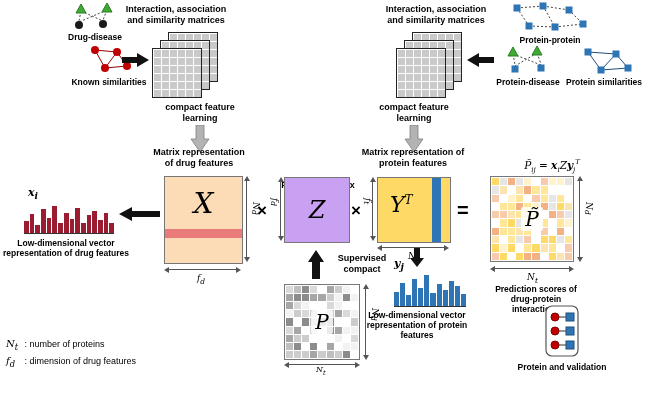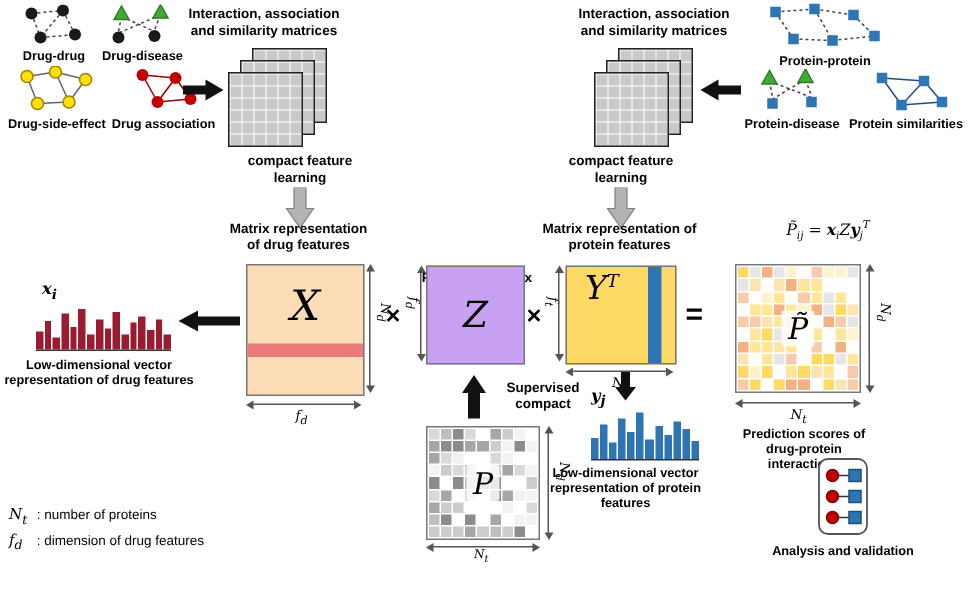--- a/index.html
+++ b/index.html
@@ -36,87 +36,53 @@
   .dimh::before{content:"";position:absolute;top:0.5px;left:0;border-top:3px solid transparent;border-bottom:3px solid transparent;border-right:5px solid #555;}
   .dimh::after{content:"";position:absolute;top:0.5px;right:0;border-top:3px solid transparent;border-bottom:3px solid transparent;border-left:5px solid #555;}
   .legend-row{font-size:9px;line-height:1;white-space:nowrap;}
   .legend-row .lsym{font-family:"DejaVu Serif",serif;font-style:italic;font-size:10px;display:inline-block;width:16px;}
 </style>
 </head>
 <body>
 
 <div id="canvas">
 
-  <div class="abs net" style="left:6px;top:3px;width:60px">
-    <svg width="48" height="28">
-      <g stroke="#444" stroke-width="1" stroke-dasharray="2,2">
-        <line x1="9" y1="6" x2="30" y2="4"></line>
-          <line x1="9" y1="6" x2="15" y2="22"></line>
-        <line x1="30" y1="4" x2="38" y2="20"></line>
-          <line x1="15" y1="22" x2="38" y2="20"></line>
-        <line x1="30" y1="4" x2="15" y2="22"></line>
-      </g>
-      <circle cx="9" cy="6" r="4" fill="#1a1a1a"></circle>
-        <circle cx="30" cy="4" r="4" fill="#1a1a1a"></circle>
-      <circle cx="15" cy="22" r="4" fill="#1a1a1a"></circle>
-        <circle cx="38" cy="20" r="4" fill="#1a1a1a"></circle>
-    </svg>
-    <div class="net-label">Drug-drug</div>
-  </div>
 
   <div class="abs net" style="left:64px;top:3px;width:62px">
     <svg width="52" height="28">
       <g stroke="#444" stroke-width="1" stroke-dasharray="2,2">
         <line x1="12" y1="8" x2="10" y2="18"></line>
           <line x1="38" y1="7" x2="34" y2="17"></line>
         <line x1="12" y1="8" x2="34" y2="18"></line>
           <line x1="38" y1="7" x2="10" y2="19"></line>
       </g>
       <polygon points="12,1 7,10 17,10" fill="#3faa34" stroke="#2d7d24"></polygon>
       <polygon points="38,0 33,9 43,9" fill="#3faa34" stroke="#2d7d24"></polygon>
       <circle cx="10" cy="22" r="4" fill="#1a1a1a"></circle>
         <circle cx="34" cy="21" r="4" fill="#1a1a1a"></circle>
     </svg>
     <div class="net-label">Drug-disease</div>
   </div>
 
-  <div class="abs net" style="left:0px;top:44px;width:76px">
-    <svg width="56" height="32">
-      <g stroke="#666" stroke-width="1">
-        <line x1="8" y1="7" x2="27" y2="4"></line>
-          <line x1="27" y1="4" x2="47" y2="9"></line>
-        <line x1="8" y1="7" x2="15" y2="25"></line>
-          <line x1="27" y1="4" x2="36" y2="24"></line>
-        <line x1="15" y1="25" x2="36" y2="24"></line>
-          <line x1="47" y1="9" x2="36" y2="24"></line>
-      </g>
-      <circle cx="8" cy="7" r="4" fill="#ffe000" stroke="#a08000"></circle>
-        <circle cx="27" cy="4" r="4" fill="#ffe000" stroke="#a08000"></circle>
-      <circle cx="47" cy="9" r="4" fill="#ffe000" stroke="#a08000"></circle>
-        <circle cx="15" cy="25" r="4" fill="#ffe000" stroke="#a08000"></circle>
-      <circle cx="36" cy="24" r="4" fill="#ffe000" stroke="#a08000"></circle>
-    </svg>
-    <div class="net-label">Drug-side-effect</div>
-  </div>
 
   <div class="abs net" style="left:74px;top:44px;width:70px">
     <svg width="50" height="32">
       <g stroke="#990000" stroke-width="1">
         <line x1="11" y1="6" x2="33" y2="8"></line>
           <line x1="11" y1="6" x2="21" y2="24"></line>
         <line x1="33" y1="8" x2="21" y2="24"></line>
           <line x1="33" y1="8" x2="43" y2="22"></line>
         <line x1="21" y1="24" x2="43" y2="22"></line>
       </g>
       <circle cx="11" cy="6" r="4" fill="#c00000"></circle>
         <circle cx="33" cy="8" r="4" fill="#c00000"></circle>
       <circle cx="21" cy="24" r="4" fill="#c00000"></circle>
         <circle cx="43" cy="22" r="4" fill="#c00000"></circle>
     </svg>
-    <div class="net-label">Drug association</div>
+    <div class="net-label">Known similarities</div>
   </div>
 
   <div class="abs cap" style="left:118px;top:4px;width:116px">Interaction, association and similarity matrices</div>
 
   <svg class="abs" style="left:122px;top:52px" width="28" height="16">
     <polygon points="0,5 15,5 15,1 27,8 15,15 15,11 0,11" fill="#111"></polygon>
   </svg>
 
   <div class="abs" style="left:152px;top:32px;width:66px;height:66px">
     <div class="sheet" style="left:16px;top:0"></div>
@@ -228,30 +194,30 @@
 
   <span class="abs op" style="left:351px;top:201px;font-size:17px">×</span>
 
   <div class="abs cap" style="left:360px;top:147px;width:106px">Matrix representation of protein features</div>
   <span class="abs vdim" style="left:362px;top:198px"><span>f</span><sub>t</sub></span>
   <span class="abs dimv" style="left:369px;top:177px;height:64px">
       <i></i>
     </span>
   <div class="abs" style="left:377px;top:177px;width:72px;height:64px;background:#ffd966;border:1px solid #777">
     <div style="position:absolute;top:0;bottom:0;left:54px;width:9px;background:#2e75b6"></div>
-    <div class="mletter" style="position:absolute;left:12px;top:2px;font-size:22px"><span>Y</span><sup style="font-size:12px">T</sup></div>
+    <div class="mletter" style="position:absolute;left:12px;top:14px;font-size:22px"><span>Y</span><sup style="font-size:12px">T</sup></div>
   </div>
   <span class="abs dimh" style="left:377px;top:244px;width:72px">
       <i></i>
     </span>
   <span class="abs hlbl" style="left:408px;top:252px"><span>N</span><sub>t</sub></span>
 
   <span class="abs op" style="left:457px;top:199px;font-size:20px">=</span>
 
-  <div class="abs formula" style="left:500px;top:146px;width:104px">
+  <div class="abs formula" style="left:500px;top:158px;width:104px">
     <span>P̃</span><sub>ij</sub><span> = </span><b><span>x</span></b><sub>i</sub><span>Z</span><b><span>y</span></b><sub>j</sub><sup>T</sup>
   </div>
 
   <div class="abs" style="left:490px;top:176px;width:84px;height:86px">
     <div class="mosaic" style="grid-template-columns: repeat(10, 1fr);">
         <div style="background: rgb(255, 217, 102);"></div>
         <div style="background: rgb(230, 230, 230);"></div>
         <div style="background: rgb(244, 177, 131);"></div>
         <div style="background: rgb(230, 230, 230);"></div>
         <div style="background: rgb(255, 242, 204);"></div>
@@ -528,15 +494,15 @@
         <line x1="15" y1="13" x2="22" y2="13" stroke="#333"></line>
         <rect x="22" y="9" width="8" height="8" fill="#2e75b6" stroke="#1f4e79"></rect>
       <circle cx="11" cy="27" r="4" fill="#c00000" stroke="#800000"></circle>
         <line x1="15" y1="27" x2="22" y2="27" stroke="#333"></line>
         <rect x="22" y="23" width="8" height="8" fill="#2e75b6" stroke="#1f4e79"></rect>
       <circle cx="11" cy="41" r="4" fill="#c00000" stroke="#800000"></circle>
         <line x1="15" y1="41" x2="22" y2="41" stroke="#333"></line>
         <rect x="22" y="37" width="8" height="8" fill="#2e75b6" stroke="#1f4e79"></rect>
     </g>
   </svg>
-  <div class="abs cap sm" style="left:508px;top:362px;width:108px">Analysis and validation</div>
+  <div class="abs cap sm" style="left:508px;top:362px;width:108px">Protein and validation</div>
 
 </div>
 
 </body></html>

